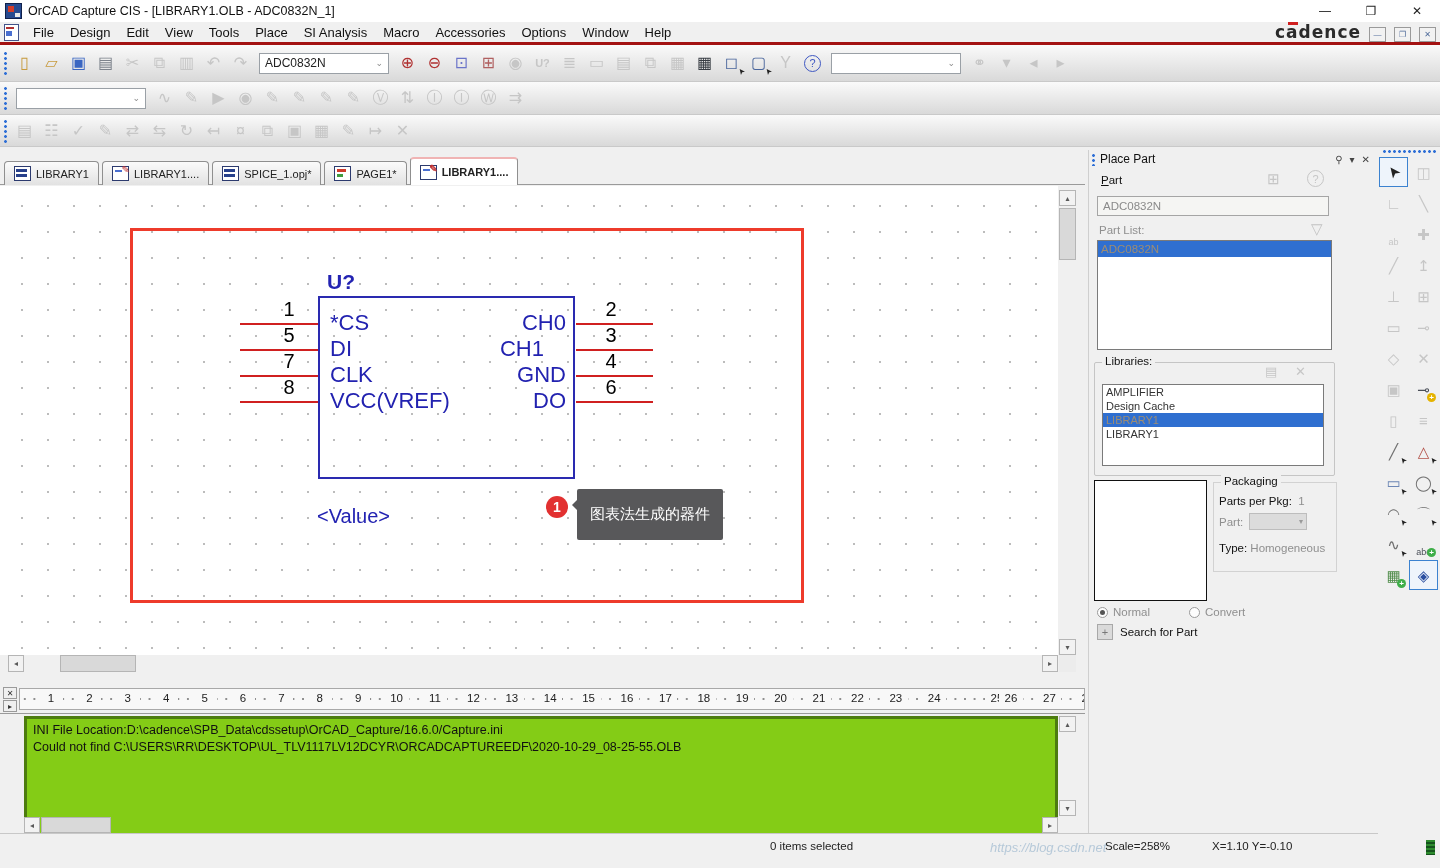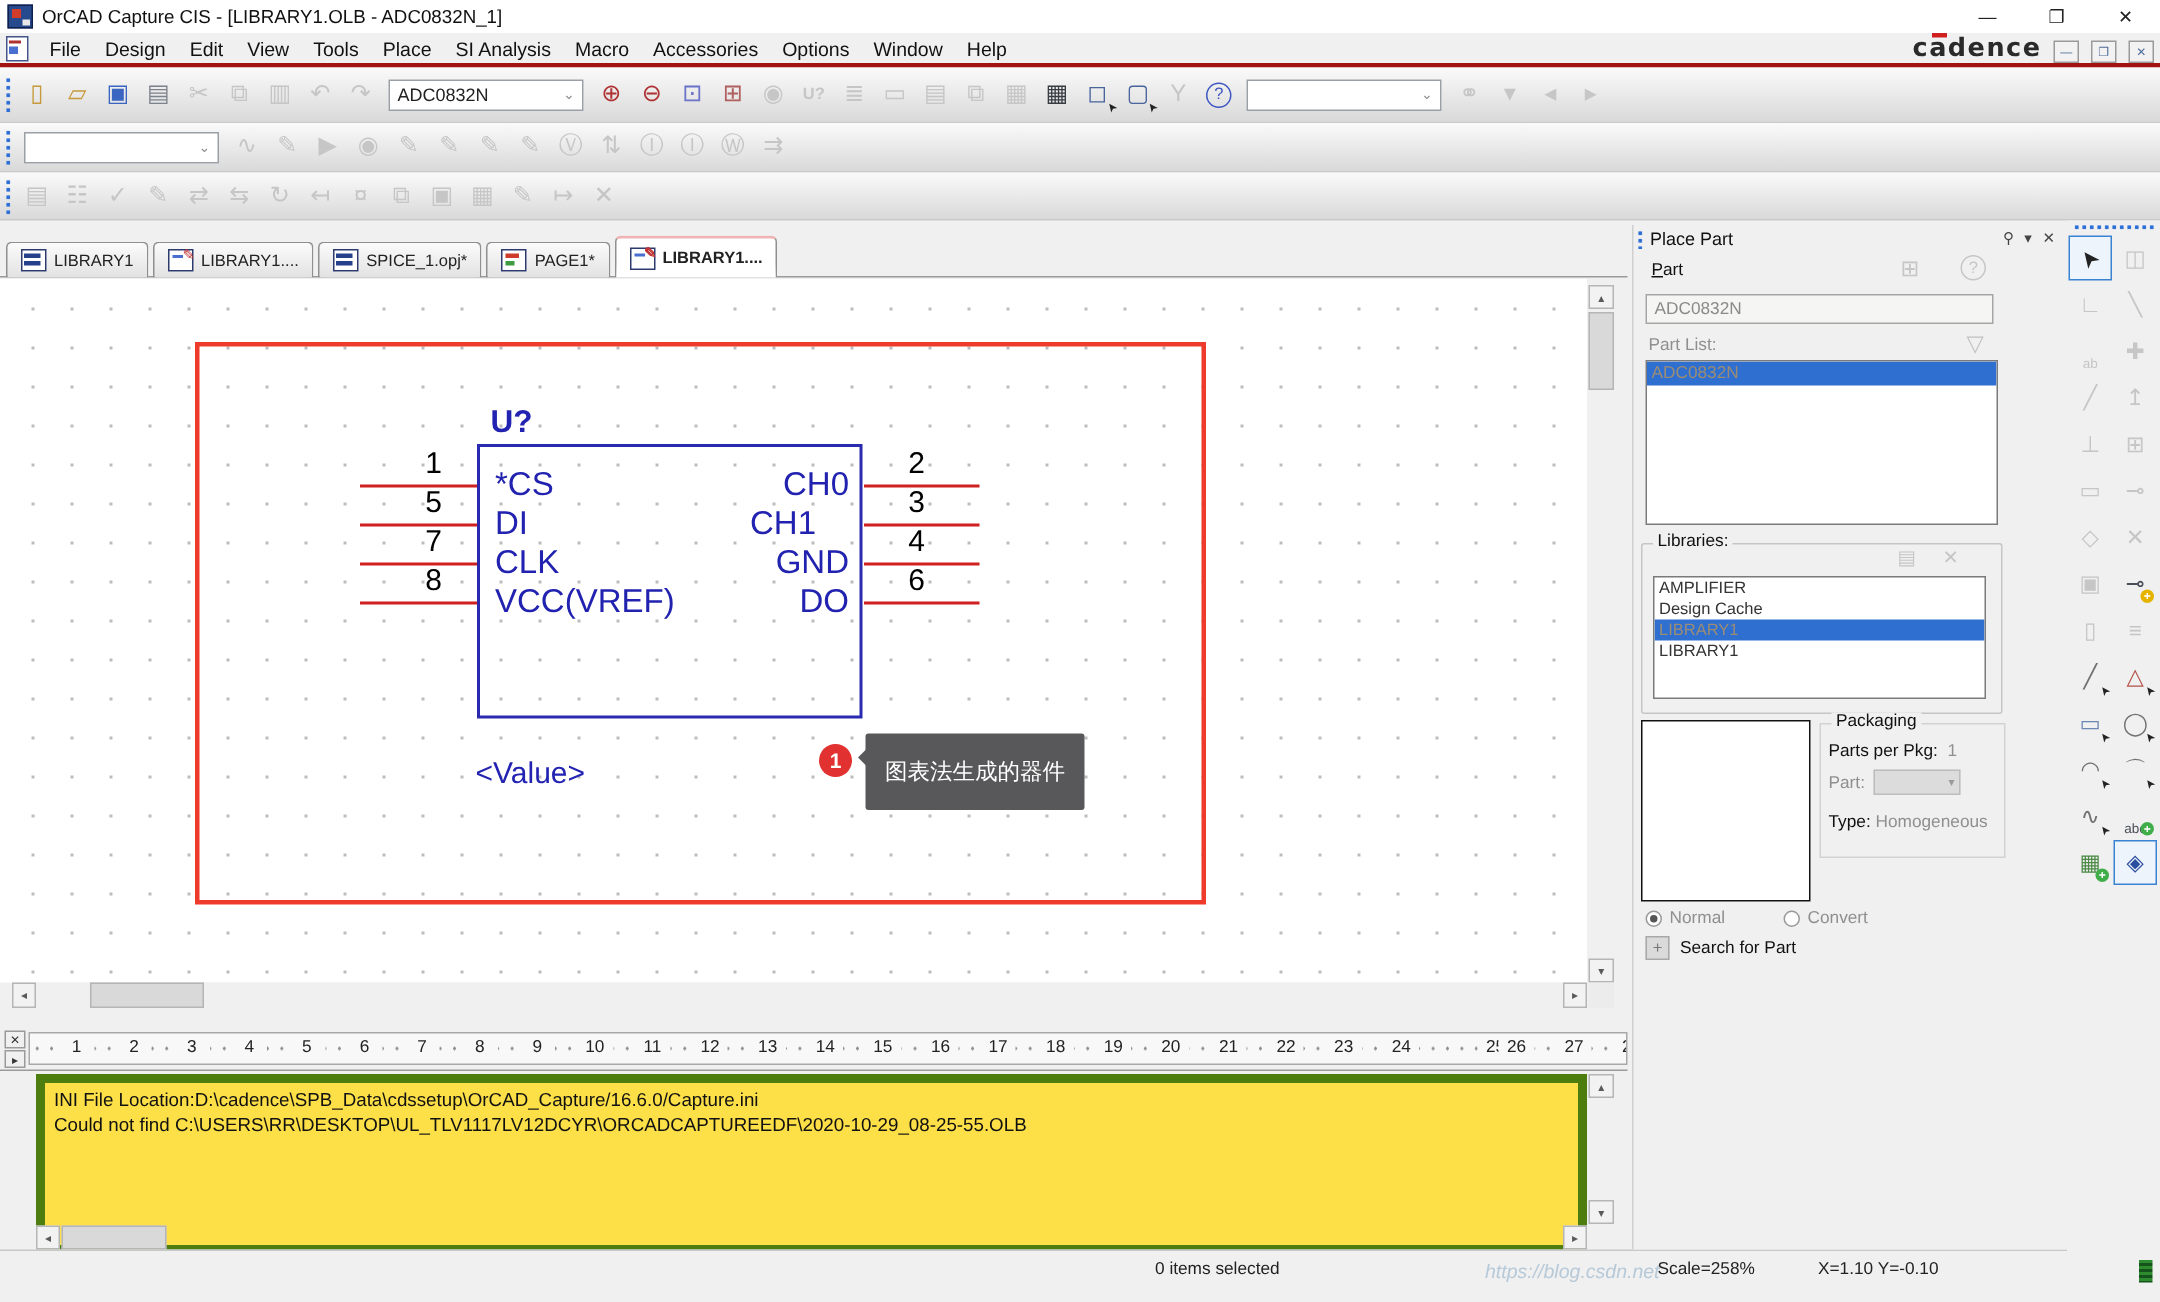--- a/index.html
+++ b/index.html
@@ -81,21 +81,21 @@
   
   #rulerbar{position:absolute;left:0;top:686px;width:1085px;height:27px;background:#f0f0f0;}
   #rclose,#rarrow{position:absolute;left:3px;width:14px;height:12px;background:#f0f0f0;border:1px solid #9a9a9a;
        font-size:8px;display:flex;align-items:center;justify-content:center;color:#333;box-sizing:border-box;}
   #rclose{top:1px;} #rarrow{top:14px;}
   #rulerstrip{position:absolute;left:19px;top:2px;width:1066px;height:22px;background-color:#f8f8f8;border:1px solid #a8a8a8;
        background-image:radial-gradient(circle,#8f8f8f 1px,transparent 1.2px);background-size:9.6px 100%;background-position:0 center;overflow:hidden;box-sizing:border-box;}
   .rnum{position:absolute;top:3px;width:24px;text-align:center;font-size:11.5px;color:#222;background:#f8f8f8;}
   
   #logpanel{position:absolute;left:0;top:713px;width:1085px;height:120px;background:#f0f0f0;border-top:1px solid #9a9a9a;box-sizing:border-box;}
-  #logbox{position:absolute;left:24px;top:2px;width:1034px;height:120px;background:#fde047;border:6px solid #4d7c0f;
+  #logbox{position:absolute;left:24px;top:2px;width:1034px;height:120px;background:#84cc16;border:3px solid #4d7c0f;
           box-sizing:border-box;padding:3px 6px;overflow:hidden;}
   .logline{font-size:12.5px;color:#111;line-height:17px;white-space:nowrap;}
   
   #statusbar{position:absolute;left:0;top:833px;width:1440px;height:27px;background:#f0f0f0;border-top:1px solid #c8c8c8;font-size:11.5px;color:#222;box-sizing:border-box;}
   #st-sel{position:absolute;left:770px;top:6px;}
   #st-scale{position:absolute;left:1105px;top:6px;}
   #st-coords{position:absolute;left:1212px;top:6px;}
   #st-mark{position:absolute;left:990px;top:6px;color:rgba(150,180,205,.65);font-size:13px;font-style:italic;}
   #st-grid{position:absolute;right:5px;top:6px;width:9px;height:15px;background:repeating-linear-gradient(#2e8b2e 0 2px,#14531c 2px 4px);}
   

